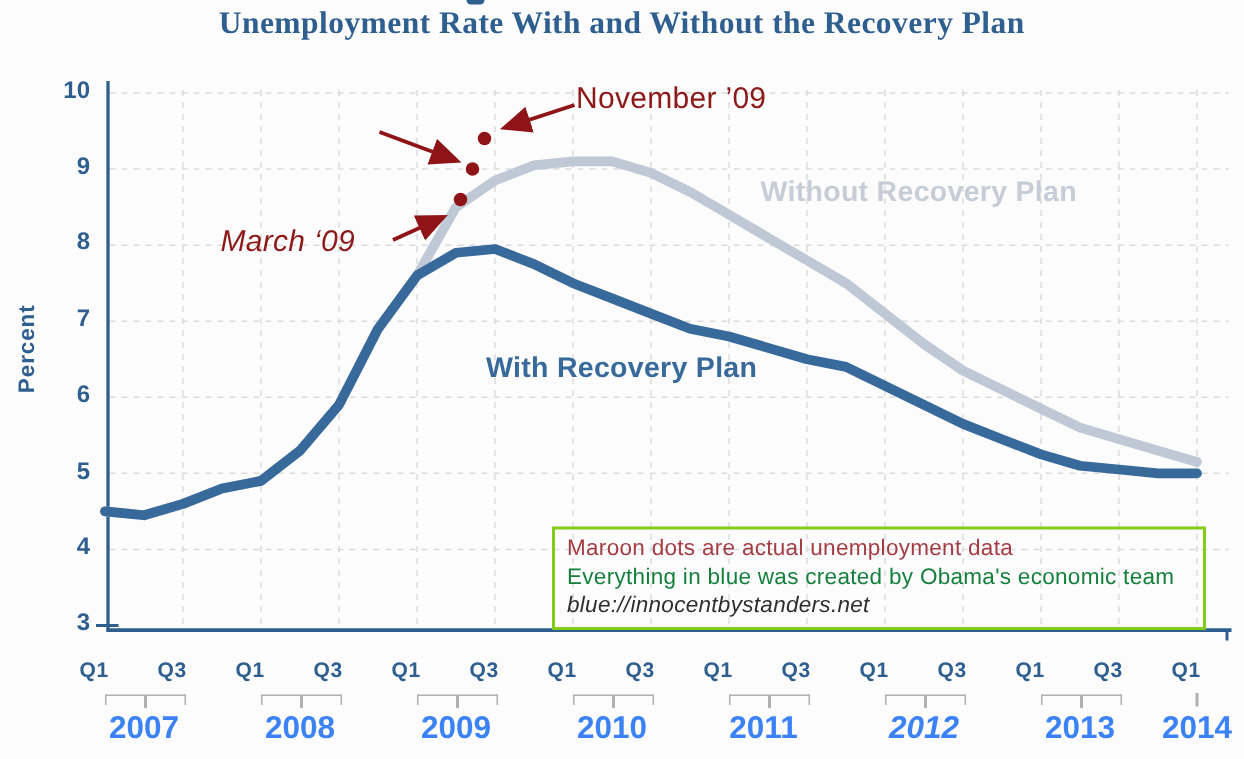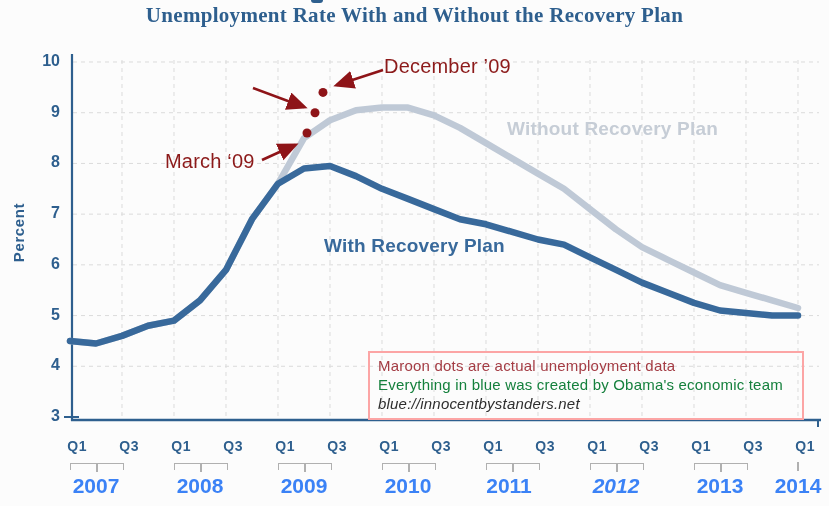--- a/index.html
+++ b/index.html
@@ -5,35 +5,35 @@
   html,body{margin:0;padding:0;background:#fcfcfc;}
   .page{position:relative;width:829px;height:506px;background:#fcfcfc;
         font-family:"Liberation Sans",sans-serif;overflow:hidden;}
   #chart{position:absolute;left:0;top:0;}
   .title{position:absolute;left:0;right:0;top:3px;margin:0;text-align:center;
          font-family:"Liberation Serif",serif;font-weight:700;font-size:21px;color:#2e5f8e;letter-spacing:.3px;}
   .top-fragment{position:absolute;left:311px;top:0;width:12px;height:3px;background:#2e5f8e;border-radius:0 0 3px 3px;}
   .ylabel{position:absolute;left:-17px;top:224px;width:70px;text-align:center;transform:rotate(-90deg);
           font-size:15px;font-weight:600;color:#2e5f8e;letter-spacing:.6px;}
   .ytick{position:absolute;left:26px;width:34px;text-align:right;font-size:16px;font-weight:700;color:#2e5f8e;}
-  .qlabel{position:absolute;width:34px;text-align:right;top:438px;font-size:14px;font-weight:700;
+  .qlabel{position:absolute;width:34px;text-align:left;top:438px;font-size:14px;font-weight:700;
           color:#2e5f8e;letter-spacing:.5px;}
   .bracket{position:absolute;top:463px;height:6px;border:1.5px solid #b0b0b0;border-bottom:none;}
   .bracket span{position:absolute;left:50%;top:0;width:2px;height:8px;background:#b0b0b0;transform:translateX(-50%);}
   .tick2014{position:absolute;top:462px;width:2px;height:9px;background:#b0b0b0;}
   .year{position:absolute;top:474px;width:70px;text-align:center;font-size:21px;font-weight:700;color:#3b82f6;}
   .ann{position:absolute;font-size:20px;color:#8c1a1a;letter-spacing:.2px;}
   .ann-april{left:152px;top:67px;}
   .ann-may{left:384px;top:55px;}
-  .ann-march{left:165px;top:150px;}
+  .ann-march{left:147px;top:150px;font-style:italic;}
   .series-label{position:absolute;font-size:19px;font-weight:600;letter-spacing:.2px;}
   .with-label{left:324px;top:235px;color:#38699b;}
   .without-label{left:507px;top:118px;color:#c6cdd6;}
   .infobox{position:absolute;left:368px;top:351px;width:436px;box-sizing:border-box;
-           border:2px solid #fca5a5;padding:3px 8px 5px;line-height:19px;font-size:15px;letter-spacing:.2px;}
+           border:2px solid #84cc16;padding:3px 8px 5px;line-height:19px;font-size:15px;letter-spacing:.2px;}
   .l1{color:#a43c44;}
   .l2{color:#15803d;}
   .l3{color:#2e2e2e;font-style:italic;}
 </style>
 </head>
 <body>
 
 <div class="page">
   <div class="top-fragment"></div>
   <h1 class="title">Unemployment Rate With and Without the Recovery Plan</h1>
@@ -131,21 +131,21 @@
       <div class="qlabel" style="left: 729px;">Q3</div>
       <div class="bracket" style="left: 694px; width: 52px;">
         <span></span>
       </div>
       <div class="year" style="left: 685px;">2013</div>
       <div class="qlabel" style="left: 781px;">Q1</div>
       <div class="tick2014" style="left: 797px;"></div>
       <div class="year" style="left: 763px;">2014</div>
     </div>
 
-  <div class="ann ann-may">December ’09</div>
+  <div class="ann ann-may">November ’09</div>
   <div class="ann ann-march">March ‘09</div>
 
   <div class="series-label with-label">With Recovery Plan</div>
   <div class="series-label without-label">Without Recovery Plan</div>
 
   <div class="infobox">
     <div class="l1">Maroon dots are actual unemployment data</div>
     <div class="l2">Everything in blue was created by Obama's economic team</div>
     <div class="l3">blue://innocentbystanders.net</div>
   </div>

